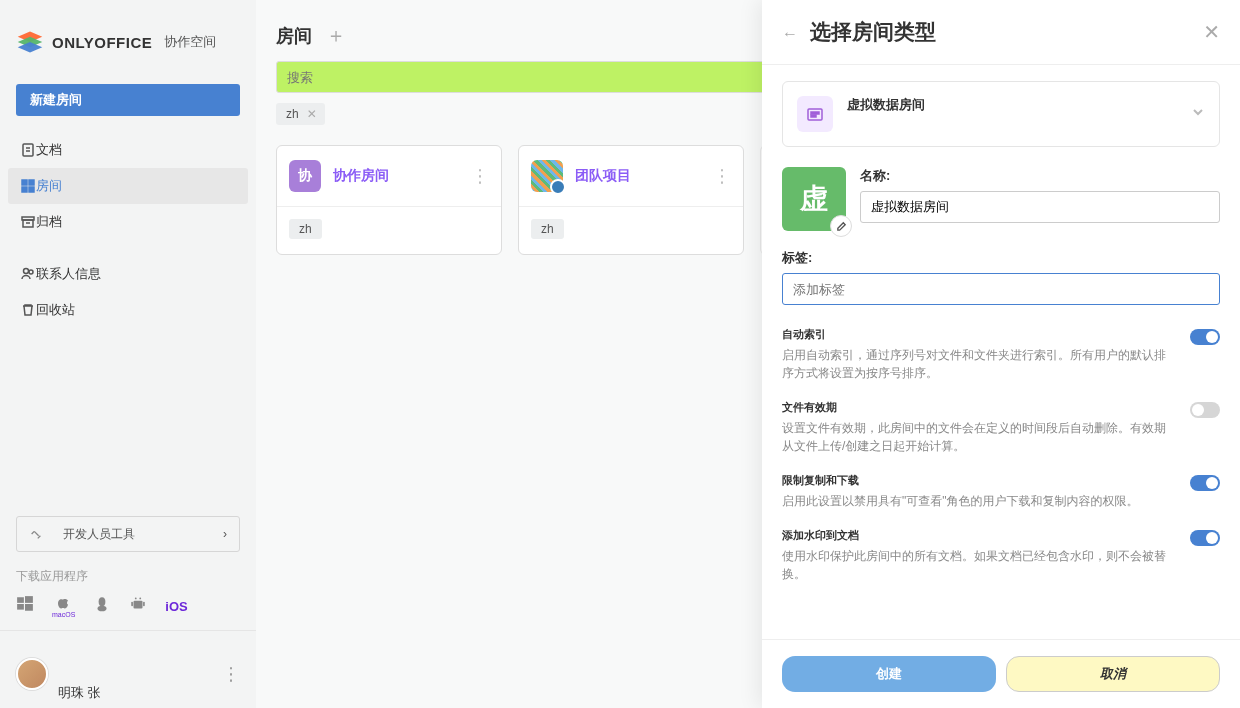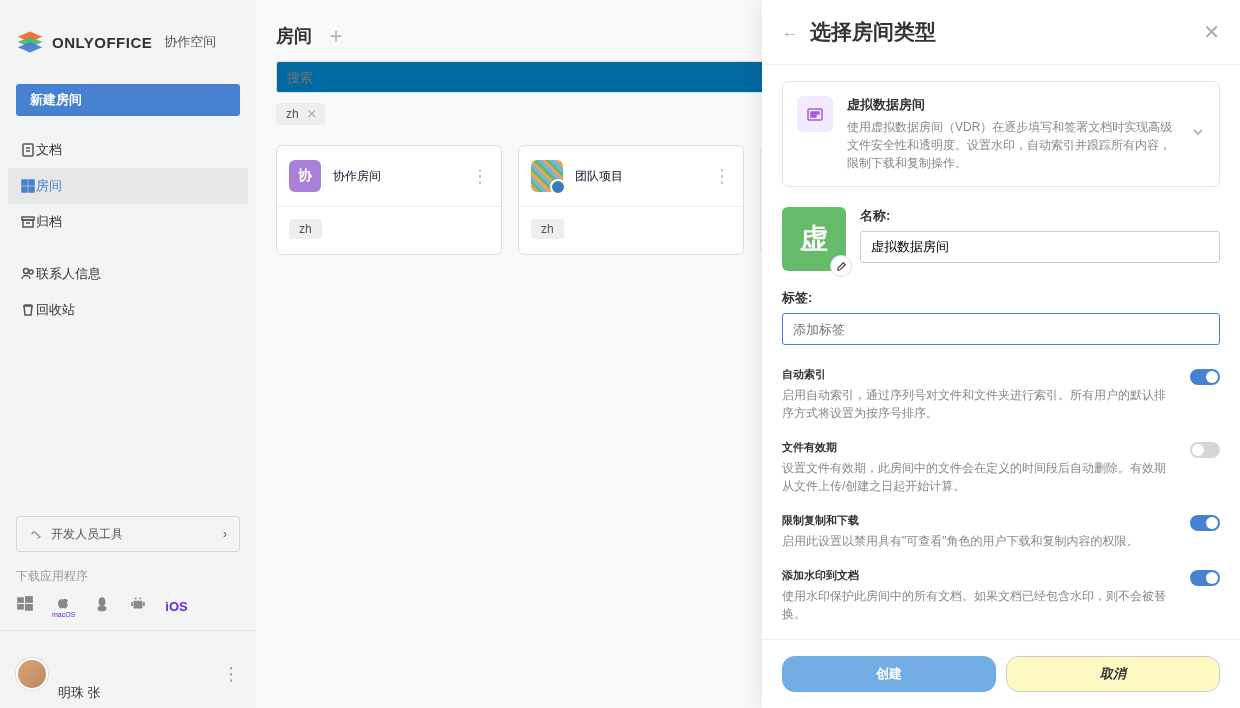--- a/index.html
+++ b/index.html
@@ -15,51 +15,51 @@
 
 .nav { padding: 0 8px; }
 .nav-item { display: flex; align-items: center; gap: 0; height: 36px; padding: 0 12px; font-size: 13px; color: #333; border-radius: 3px; cursor: pointer; }
 .nav-item.active { background: #e7e7e7; color: #4781d1; }
 .nav-item.active .nav-icon svg { stroke: #4781d1; fill: #4781d1; }
 .nav-icon { width: 16px; height: 16px; display: flex; align-items: center; justify-content: center; }
 .nav-sep { height: 16px; }
 
 .bottom-area { margin-top: auto; padding: 0 16px 12px; }
 .dev-btn { display: flex; align-items: center; justify-content: space-between; width: 100%; height: 36px; border: 1px solid #d6d6d6; background: #f3f4f4; border-radius: 3px; padding: 0 12px; font-size: 12px; color: #555; cursor: pointer; margin-bottom: 16px; }
-.dev-left { display: flex; align-items: center; gap: 8px; }
+.dev-left { display: flex; align-items: center; gap: 20px; }
 .dl-label { font-size: 12px; color: #999; margin-bottom: 10px; }
 .os-row { display: flex; gap: 18px; align-items: center; color: #6d28d9; }
 .os-row span { font-size: 18px; cursor: pointer; }
 .os-row .tiny { font-size: 9px; display: flex; flex-direction: column; align-items: center; line-height: 1; }
 
 .user-bar { display: flex; align-items: center; gap: 10px; padding: 14px 16px; border-top: 1px solid #e5e5e5; }
 .avatar { width: 32px; height: 32px; border-radius: 50%; background: linear-gradient(135deg,#d4a574,#c08860); border:2px solid #fff; box-shadow:0 0 0 1px #ddd; }
 .user-name { font-size: 13px; color: #333; flex: 1; margin-top: 39px; }
 .dots { color: #999; cursor: pointer; font-size: 18px; }
 
 .main { position: absolute; left: 256px; top: 0; right: 0; height: 708px; background: #f8f9f9; }
 .page-hdr { display: flex; align-items: center; gap: 14px; padding: 22px 20px 12px; }
 .page-title { font-size: 18px; font-weight: 700; color: #333; }
 .plus-btn { font-size: 20px; color: #aaa; cursor: pointer; }
 
 .search-wrap { padding: 0 20px 10px; }
-.search-input { width: 100%; height: 32px; border: 1px solid #ddd; border-radius: 3px; padding: 0 10px; font-size: 13px; background: #0369a1; }
+.search-input { width: 100%; height: 32px; border: 1px solid #ddd; border-radius: 3px; padding: 0 10px; font-size: 13px; background: #bef264; }
 
 .chips { padding: 0 20px 20px; display: flex; gap: 8px; }
 .chip { display: inline-flex; align-items: center; gap: 8px; background: #eceeef; border-radius: 3px; padding: 4px 8px 4px 10px; font-size: 12px; color: #555; }
 .chip-x { color: #aaa; cursor: pointer; }
 
 .cards { display: flex; gap: 16px; padding: 0 20px; }
 .card { width: 226px; border: 1px solid #ddd; border-radius: 6px; background: #fff; }
 .card-hdr { display: flex; align-items: center; gap: 12px; padding: 14px 12px; }
 .card-icon { width: 32px; height: 32px; border-radius: 6px; display: flex; align-items: center; justify-content: center; font-size: 14px; color: #fff; font-weight: 600; }
 .ci-purple { background: #a87fd9; }
 .ci-pattern { background: repeating-linear-gradient(45deg,#6fb7e8 0 3px,#f0a050 3px 6px,#5dbb7a 6px 9px); position: relative; }
 .ci-pattern::after { content:''; position:absolute; right:-3px; bottom:-3px; width:12px; height:12px; border-radius:50%; background:#3a7db8; border:2px solid #fff;}
-.card-title { font-size: 12px; font-weight: 400; color: #0f172a; flex: 1; }
+.card-title { font-size: 14px; font-weight: 700; color: #8b5cf6; flex: 1; }
 .card-menu { color: #bbb; cursor: pointer; font-size: 18px; }
 .card-body { border-top: 1px solid #eee; padding: 12px; }
 .tag { display: inline-block; background: #eceeef; border-radius: 3px; padding: 3px 10px; font-size: 12px; color: #555; }
 .card.ghost { border: 1px solid #e8e8e8; background: #fbfbfb; }
 
 
 .panel { position: absolute; right: 0; top: 0; width: 478px; height: 708px; background: #fff; box-shadow: -4px 0 20px rgba(0,0,0,0.08); display: flex; flex-direction: column; }
 .panel-hdr { display: flex; align-items: center; gap: 12px; padding: 18px 20px; border-bottom: 1px solid #eee; }
 .back-arrow { color: #aaa; cursor: pointer; font-size: 16px; }
 .panel-title { font-size: 21px; font-weight: 700; color: #333; flex: 1; }
@@ -255,21 +255,20 @@
     <div class="type-card">
       <div class="type-icon">
         <svg width="20" height="20" viewBox="0 0 20 20" fill="none" stroke="#a15fd9" stroke-width="1.5">
             <rect x="3" y="5" width="14" height="11" rx="1"></rect>
             <rect x="6" y="8" width="8" height="2" fill="#a15fd9"></rect>
             <rect x="6" y="11" width="5" height="2" fill="#a15fd9"></rect>
           </svg>
       </div>
       <div class="type-body">
         <div class="type-title">虚拟数据房间</div>
-        <div class="type-desc">使用虚拟数据房间（VDR）在逐步填写和签署文档时实现高级文件安全性和透明度。设置水印，自动索引并跟踪所有内容，限制下载和复制操作。</div>
       </div>
       <span class="chev"><svg width="14" height="14" viewBox="0 0 14 14" fill="none" stroke="#bbb" stroke-width="2">
             <path d="M3 5l4 4 4-4"></path>
           </svg></span>
     </div>
 
     <div class="name-row">
       <div class="room-avatar">
         <span>虚</span>
         <div class="edit-badge">

